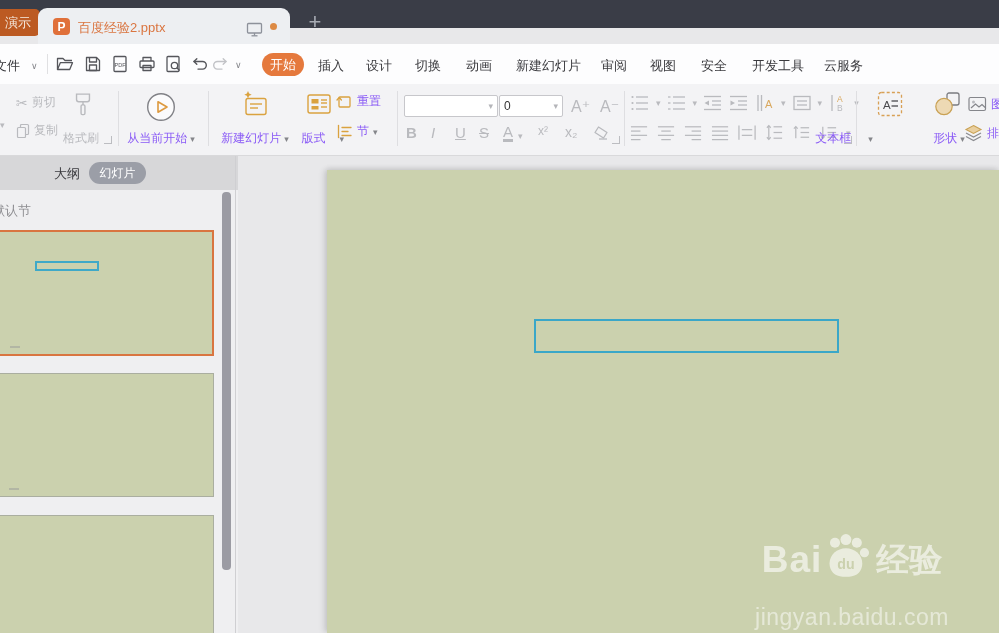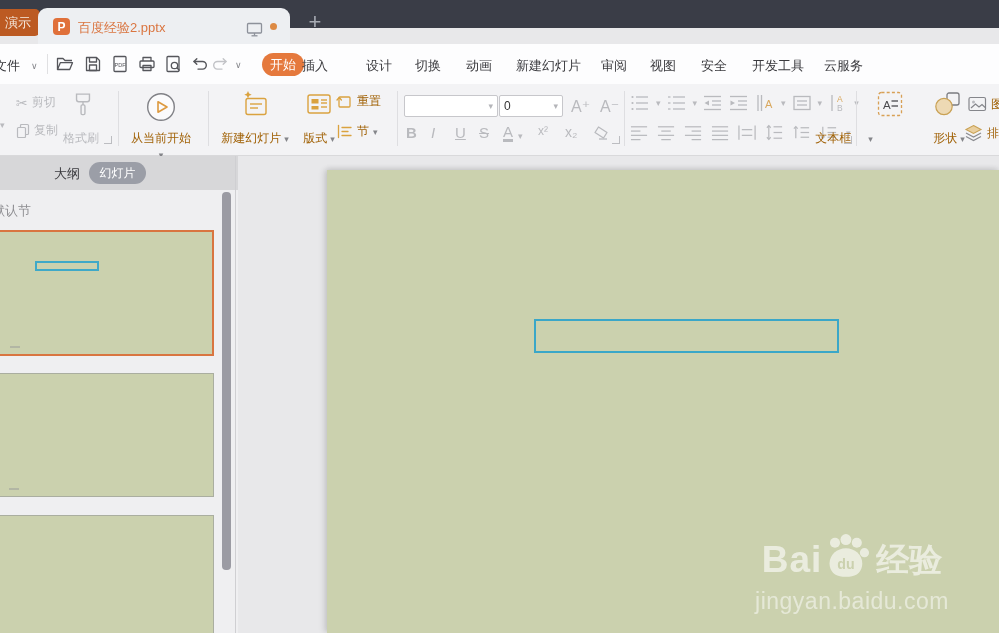--- a/index.html
+++ b/index.html
@@ -25,21 +25,21 @@
   .mb-sep{left:47px;top:10px;width:1px;height:20px;background:#e0e0e2;}
   .mico{top:10px;width:20px;height:20px;color:#55565b;}
   .mico.dis{color:#c2c3c7;}
   .start-pill{left:262px;top:9px;width:42px;height:23px;border-radius:12px;background:#e5793d;
               color:#fff;font-size:13px;display:flex;align-items:center;justify-content:center;}
   .car{font-size:9px;color:#84858a;}
   
   .ribbon{left:0;top:84px;width:999px;height:71px;background:#f3f3f5;border-bottom:1px solid #d9d9db;}
   .rib-sep{top:7px;width:1px;height:55px;background:#dedee1;}
   .dis{color:#b9babe;}
-  .rlabel{font-size:12px;color:#a16207;white-space:nowrap;}
+  .rlabel{font-size:12px;color:#8b5cf6;white-space:nowrap;}
   .smallbtn{display:flex;align-items:center;gap:4px;font-size:12px;}
   .bigbtn-label{text-align:center;font-size:12px;}
   .combo{background:#fff;border:1px solid #c7c7cb;border-radius:2px;box-sizing:border-box;
          font-size:12px;color:#333;display:flex;align-items:center;padding:0 4px;}
   .combo .car{margin-left:auto;color:#b4b5b9;}
   .launcher{width:7px;height:7px;border-right:1px solid #bcbdc1;border-bottom:1px solid #bcbdc1;}
   .fx{display:flex;align-items:center;}
   
   .side-tabs-row{left:0;top:156px;width:238px;height:34px;background:#d7d7d9;}
   .pill{left:89px;top:6px;width:57px;height:22px;border-radius:11px;background:#9b9ea7;color:#fff;
@@ -51,21 +51,21 @@
   .side-border{left:235px;top:156px;width:1px;height:477px;background:#cfcfd2;}
   
   .workspace{left:238px;top:156px;width:761px;height:477px;background:#e8e8ea;}
   .canvas{left:89px;top:14px;width:672px;height:463px;background:#cbd1ae;
           box-shadow:-3px 0 6px rgba(0,0,0,.12), 0 -2px 5px rgba(0,0,0,.08);}
   .cv-textbox{left:207px;top:149px;width:305px;height:34px;border:2px solid #3aa7c8;box-sizing:border-box;}
   .watermark{left:400px;top:364px;width:250px;opacity:.6;color:#fff;}
   .wm-row{display:flex;align-items:center;justify-content:center;}
   .wm-bai{font-size:37px;font-weight:bold;letter-spacing:1px;}
   .wm-jy{font-size:33px;font-weight:bold;margin-left:3px;}
-  .wm-url{text-align:center;font-size:23px;letter-spacing:.5px;color:rgba(255,255,255,.85);margin-top:2px;}
+  .wm-url{text-align:center;font-size:23px;letter-spacing:.5px;color:rgba(255,255,255,.85);margin-top:18px;}
 </style>
 </head>
 <body>
 
 <div class="abs tabbar">
   <div class="abs app-btn">
     <span>演示</span>
   </div>
   <div class="abs doc-tab">
     <div class="abs ptab-icon">P</div>
@@ -114,21 +114,21 @@
   </svg>
   <svg class="abs mico dis" style="left:211px;" viewBox="0 0 20 20" fill="none" stroke="currentColor" stroke-width="1.4" stroke-linecap="round" stroke-linejoin="round">
     <path d="M15 7.5 H6.5 a3.8 3.8 0 0 0 0 7.6 H11"></path>
       <path d="M12.2 4.8 15 7.5 l-2.8 2.7"></path>
   </svg>
   <span class="abs car" style="left:235px;top:16px;">∨</span>
 
   <div class="abs start-pill">
     <span>开始</span>
   </div>
-  <div class="abs mtext" style="left:302px;">插入</div>
+  <div class="abs mtext" style="left:318px;">插入</div>
   <div class="abs mtext" style="left:366px;">设计</div>
   <div class="abs mtext" style="left:415px;">切换</div>
   <div class="abs mtext" style="left:466px;">动画</div>
   <div class="abs mtext" style="left:516px;">新建幻灯片</div>
   <div class="abs mtext" style="left:601px;">审阅</div>
   <div class="abs mtext" style="left:650px;">视图</div>
   <div class="abs mtext" style="left:701px;">安全</div>
   <div class="abs mtext" style="left:752px;">开发工具</div>
   <div class="abs mtext" style="left:824px;">云服务</div>
 </div>
@@ -153,21 +153,21 @@
       <rect x="10.2" y="12" width="3.6" height="9" rx="1.2"></rect>
   </svg>
   <div class="abs bigbtn-label dis" style="left:58px;top:46px;width:46px;">格式刷</div>
   <div class="abs launcher" style="left:104px;top:52px;"></div>
   <div class="abs rib-sep" style="left:118px;"></div>
 
   <svg class="abs" style="left:146px;top:8px;" width="30" height="30" viewBox="0 0 30 30" fill="none">
     <circle cx="15" cy="15" r="13.3" stroke="#808186" stroke-width="1.4" fill="#fbfbfc"></circle>
     <path d="M12 9.8 L21 15 L12 20.2 z" stroke="#dd9a3f" stroke-width="1.6" stroke-linejoin="round"></path>
   </svg>
-  <div class="abs fx" style="left:118px;top:46px;width:86px;justify-content:center;gap:3px;flex-direction:column;">
+  <div class="abs fx" style="left:118px;top:46px;width:86px;justify-content:center;gap:3px;">
     <span class="rlabel">从当前开始</span>
     <span class="car">▾</span>
   </div>
   <div class="abs rib-sep" style="left:208px;"></div>
 
   <svg class="abs" style="left:242px;top:6px;" width="28" height="28" viewBox="0 0 28 28" fill="none" stroke="#daa23f" stroke-width="1.4">
     <path d="M6 1 l1.1 2.6 L9.7 4.7 7.1 5.8 6 8.4 4.9 5.8 2.3 4.7 4.9 3.6 z" fill="#daa23f" stroke="none"></path>
     <rect x="4" y="8.5" width="20" height="16" rx="2"></rect>
     <line x1="8" y1="14" x2="20" y2="14"></line>
       <line x1="8" y1="18" x2="16" y2="18"></line>
@@ -177,21 +177,21 @@
     <span class="car">▾</span>
   </div>
   <svg class="abs" style="left:306px;top:7px;" width="26" height="26" viewBox="0 0 26 26" fill="none" stroke="#daa23f" stroke-width="1.4">
     <rect x="2" y="4" width="22" height="18" rx="2"></rect>
     <rect x="5.5" y="8" width="7" height="4.5" fill="#daa23f" stroke="none"></rect>
     <line x1="15" y1="9" x2="21" y2="9"></line>
       <line x1="15" y1="12" x2="21" y2="12"></line>
     <rect x="5.5" y="15" width="7" height="3.5" fill="#daa23f" stroke="none"></rect>
     <line x1="15" y1="16" x2="21" y2="16"></line>
   </svg>
-  <div class="abs fx" style="left:294px;top:46px;width:50px;justify-content:center;gap:3px;">
+  <div class="abs fx" style="left:294px;top:46px;width:50px;justify-content:flex-end;gap:14px;">
     <span class="rlabel">版式</span>
     <span class="car">▾</span>
   </div>
   <div class="abs smallbtn" style="left:336px;top:9px;">
     <svg width="17" height="17" viewBox="0 0 17 17" fill="none" stroke="#daa23f" stroke-width="1.3" stroke-linejoin="round">
       <rect x="3" y="4" width="11" height="10" rx="1"></rect>
       <path d="M1 7 l2.2-2.6 2.2 2.6" stroke-linecap="round"></path>
     </svg>
     <span class="rlabel">重置</span>
   </div>

